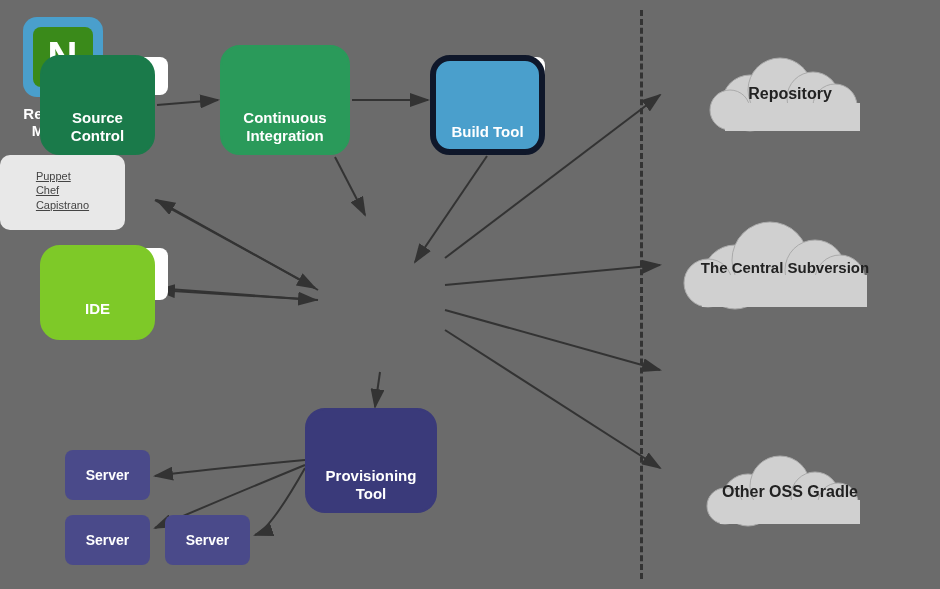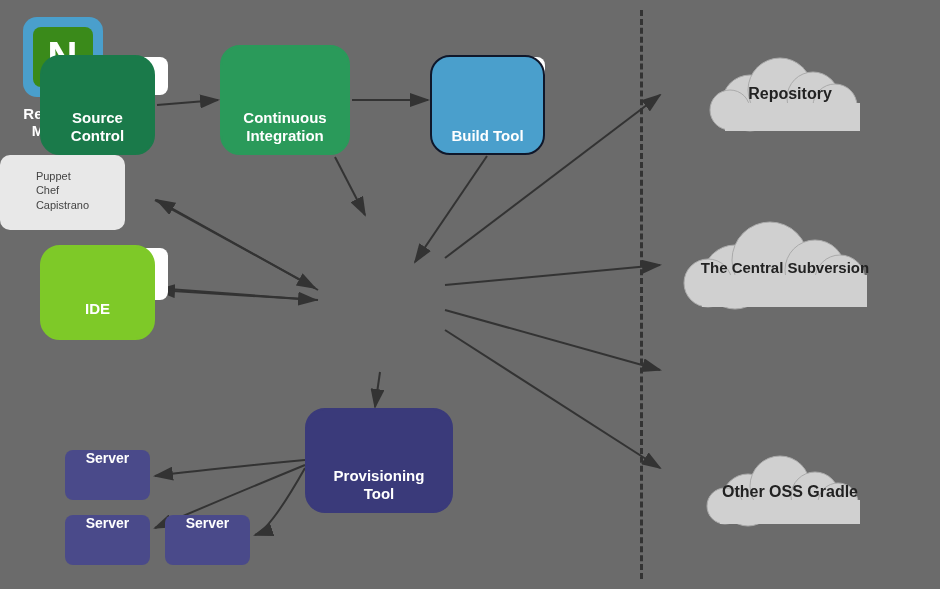--- a/index.html
+++ b/index.html
@@ -78,21 +78,21 @@
       padding: 8px;
     }
 
     
     .build-tool {
       left: 430px;
       top: 55px;
       width: 115px;
       height: 100px;
       background: #4a9fcc;
-      border: 2px solid #0f172a;
+      border: 6px solid #0f172a;
       display: flex;
       flex-direction: column;
       justify-content: flex-end;
       padding: 8px;
     }
 
     
     .ide-box {
       left: 40px;
       top: 245px;
@@ -141,21 +141,21 @@
       display: flex;
       align-items: center;
       justify-content: center;
       font-family: 'Helvetica Neue', Arial, sans-serif;
     }
 
     
     .prov-tool {
       left: 305px;
       top: 408px;
-      width: 148px;
+      width: 132px;
       height: 105px;
       background: #3a3a7a;
       border: 2px solid #3a3a7a;
       display: flex;
       flex-direction: column;
       justify-content: flex-end;
       padding: 8px;
       text-align: center;
     }
 
@@ -180,21 +180,21 @@
     }
 
     
     .server-box {
       background: #4a4a8a;
       border-radius: 8px;
       color: white;
       font-size: 14px;
       font-weight: bold;
       display: flex;
-      align-items: flex-start;
+      align-items: center;
       justify-content: center;
       z-index: 10;
       position: absolute;
     }
 
     .server1 { left: 65px; top: 450px; width: 85px; height: 50px; }
     .server2 { left: 65px; top: 515px; width: 85px; height: 50px; }
     .server3 { left: 165px; top: 515px; width: 85px; height: 50px; }
 
     
@@ -325,21 +325,21 @@
     <div style="text-align:center;">
       <div style="font-size:15px; font-weight:bold; color:white;">Repository<br>Manager</div>
     </div>
   </div>
 
   <div class="box prov-tool">
     <div class="box-title">Provisioning<br>Tool</div>
   </div>
 
   <div class="puppet-box">
-    <div class="box-label" style="color:#444;">Puppet<br>Chef<br>Capistrano</div>
+    <div class="box-label" style="color:#444;text-decoration:underline;">Puppet<br>Chef<br>Capistrano</div>
   </div>
 
   <div class="server-box server1">
     <span>Server</span>
   </div>
   <div class="server-box server2">
     <span>Server</span>
   </div>
   <div class="server-box server3">
     <span>Server</span>

